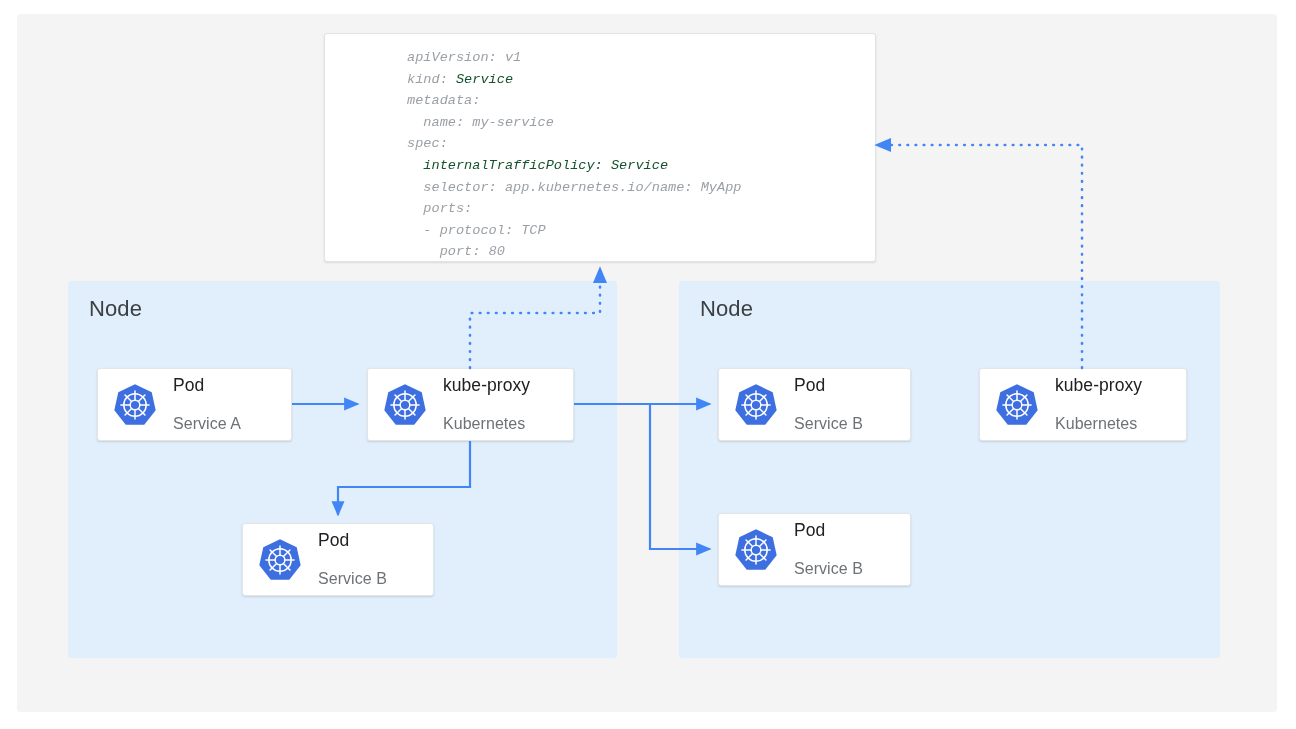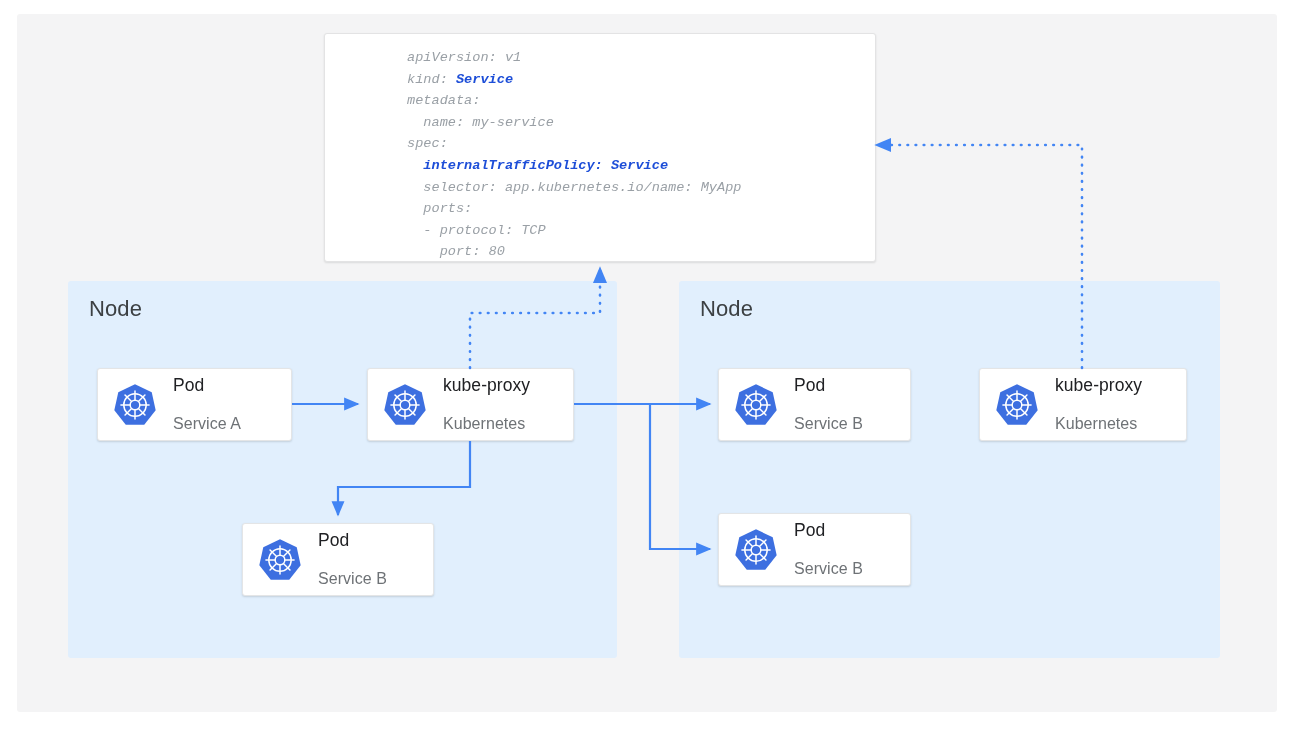--- a/index.html
+++ b/index.html
@@ -62,22 +62,22 @@
     top: 13px;
     margin: 0;
     font-family: "Liberation Mono", "DejaVu Sans Mono", monospace;
     font-style: italic;
     font-size: 13.6px;
     line-height: 21.6px;
     color: #9aa0a6;
     white-space: pre;
   }
   #yaml-code b {
-    color: #1d4ed8;
-    font-weight: bold;
+    color: #14532d;
+    font-weight: normal;
     font-style: italic;
   }
   
   .card {
     position: absolute;
     background: #ffffff;
     border: 1px solid #e4e5e6;
     border-radius: 3px;
     box-shadow: 0 1px 2px rgba(60,64,67,.18);
     box-sizing: border-box;

